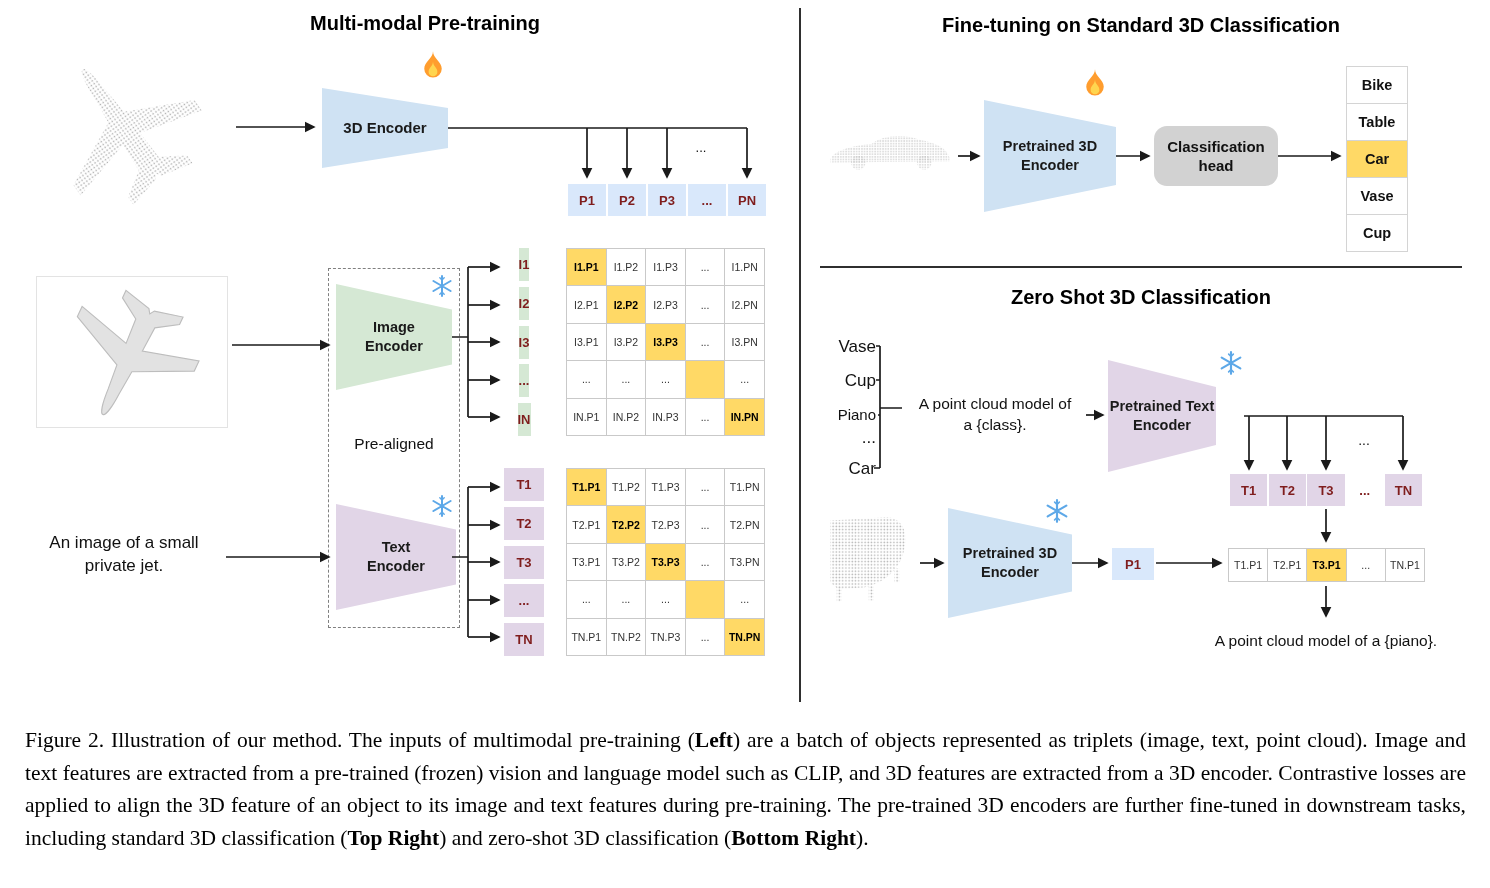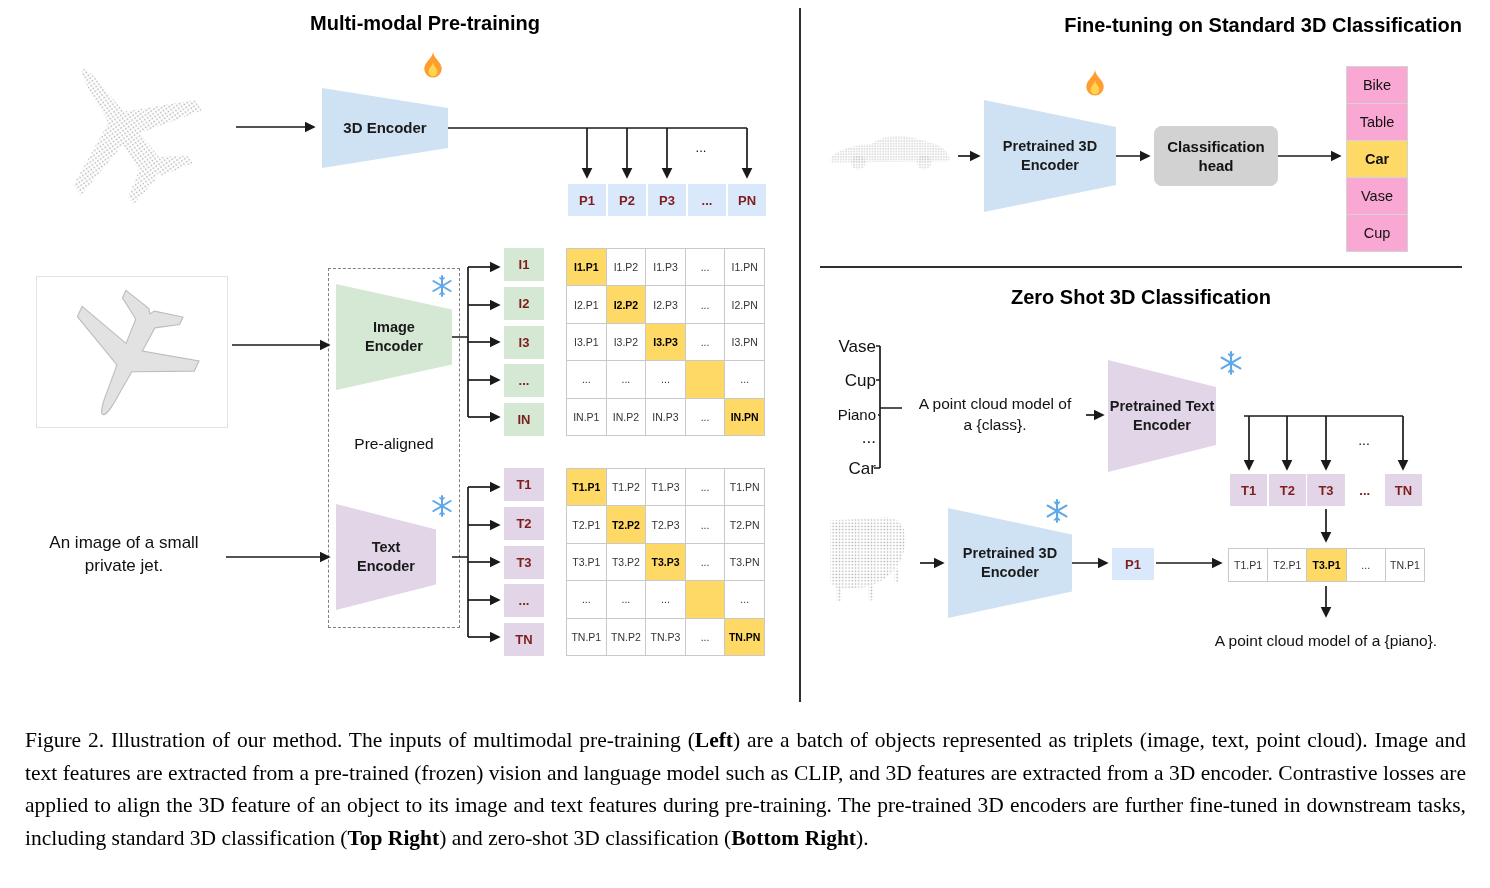--- a/index.html
+++ b/index.html
@@ -29,24 +29,24 @@
   .matrix {
     position: absolute; display: grid; grid-template-columns: repeat(5, 1fr);
     gap: 1px; background: #c9c9c9; border: 1px solid #c9c9c9;
   }
   .matrix .mcell { background: #fff; display: flex; align-items: center; justify-content: center; font-size: 10.5px; color: #333; }
   .matrix .mcell.diag { background: var(--accent-orange); font-weight: bold; color: #000; text-align: right; }
   .dashed-box { position: absolute; border: 1.6px dashed #808080; }
   .label { position: absolute; color: #111; }
   .center { text-align: center; }
   .classtable { position: absolute; display: grid; grid-auto-rows: 36px; gap: 1px; background: #d4d4d4; border: 1px solid #d4d4d4; }
-  .classtable .ccell { background: #f9a8d4; display: flex; align-items: center; justify-content: center; font-size: 14.5px; color: #111; }
+  .classtable .ccell { background: #ffffff; display: flex; align-items: center; justify-content: center; font-size: 14.5px; color: #111; font-weight: bold; }
   .classtable .ccell.hl { background: var(--accent-orange); font-weight: bold; }
   .head-box {
-    position: absolute; background: var(--head-gray); border-radius: 8px; display: flex; flex-direction: column;
+    position: absolute; background: var(--head-gray); border-radius: 13px; display: flex; flex-direction: column;
     align-items: center; justify-content: center; font-weight: bold; font-size: 15px; line-height: 1.3; text-align: center;
   }
   .jet-photo { position: absolute; background: #fff; border: 1px solid #e3e3e3; display: flex; align-items: center; justify-content: center; }
   .pc { position: absolute; }
   .icon { position: absolute; }
   .vline { position: absolute; background: #2f2f2f; }
   .hline { position: absolute; background: #2f2f2f; }
   .connectors { position: absolute; inset: 0; pointer-events: none; }
   .caption {
     position: absolute; font-family: "Liberation Serif", serif; font-size: 21.5px;
@@ -99,34 +99,34 @@
     <span>Image</span>
     <span>Encoder</span>
   </div>
   <svg class="icon" style="left:430px; top:274px;" width="24" height="24" viewBox="0 0 24 24">
     <g stroke="#5da8e8" stroke-width="2" stroke-linecap="round" fill="none">
       <path d="M12 2 V22 M3.4 7 L20.6 17 M3.4 17 L20.6 7"></path>
       <path d="M9.8 3.8 L12 6 L14.2 3.8 M9.8 20.2 L12 18 L14.2 20.2" stroke-width="1.4"></path>
     </g>
   </svg>
 
-  <div class="trap purple" style="left:336px; top:504px; width:100px; height:106px;">
+  <div class="trap purple" style="left:336px; top:504px; width:120px; height:106px;">
     <span>Text</span>
     <span>Encoder</span>
   </div>
   <svg class="icon" style="left:430px; top:494px;" width="24" height="24" viewBox="0 0 24 24">
     <g stroke="#5da8e8" stroke-width="2" stroke-linecap="round" fill="none">
       <path d="M12 2 V22 M3.4 7 L20.6 17 M3.4 17 L20.6 7"></path>
       <path d="M9.8 3.8 L12 6 L14.2 3.8 M9.8 20.2 L12 18 L14.2 20.2" stroke-width="1.4"></path>
     </g>
   </svg>
 
   <div class="label center" style="left:26px; top:532px; width:196px; font-size:17px; line-height:1.35;">An image of a small private jet.</div>
 
-  <div class="colstack" style="left:504px; top:248px; width:40px; height:188px;">
+  <div class="colstack" style="left:504px; top:248px; width:40px; height:188px;align-items:center;">
     <div class="cell green">I1</div>
     <div class="cell green">I2</div>
     <div class="cell green">I3</div>
     <div class="cell green">...</div>
     <div class="cell green">IN</div>
   </div>
 
   <div class="matrix" style="left:566px; top:248px; width:199px; height:188px;">
     <div class="mcell diag">I1.P1</div>
     <div class="mcell">I1.P2</div>
@@ -187,21 +187,21 @@
     <div class="mcell">TN.P1</div>
     <div class="mcell">TN.P2</div>
     <div class="mcell">TN.P3</div>
     <div class="mcell">...</div>
     <div class="mcell diag">TN.PN</div>
   </div>
 
   <div class="vline" style="left:799px; top:8px; width:2px; height:694px;"></div>
   <div class="hline" style="left:820px; top:266px; width:642px; height:2px;"></div>
 
-  <div class="section-title" style="left:820px; top:14px; width:642px;text-align:right;">Fine-tuning on Standard 3D Classification</div>
+  <div class="section-title" style="left:820px; top:14px; width:642px;">Fine-tuning on Standard 3D Classification</div>
 
   <svg class="pc" style="left:824px; top:112px; width:132px; height:80px;" viewBox="0 0 200 100">
     <defs>
       <pattern id="pd2" width="4" height="4" patternUnits="userSpaceOnUse">
           <circle cx="1.4" cy="1.4" r="1" fill="#b3b3b3"></circle>
         </pattern>
     </defs>
     <path d="M10 60 C18 46 48 40 72 38 C88 24 122 22 146 32 C168 36 186 44 190 58 L190 64 L10 66 Z" fill="url(#pd2)"></path>
     <circle cx="52" cy="66" r="11" fill="url(#pd2)"></circle>
     <circle cx="152" cy="66" r="11" fill="url(#pd2)"></circle>

